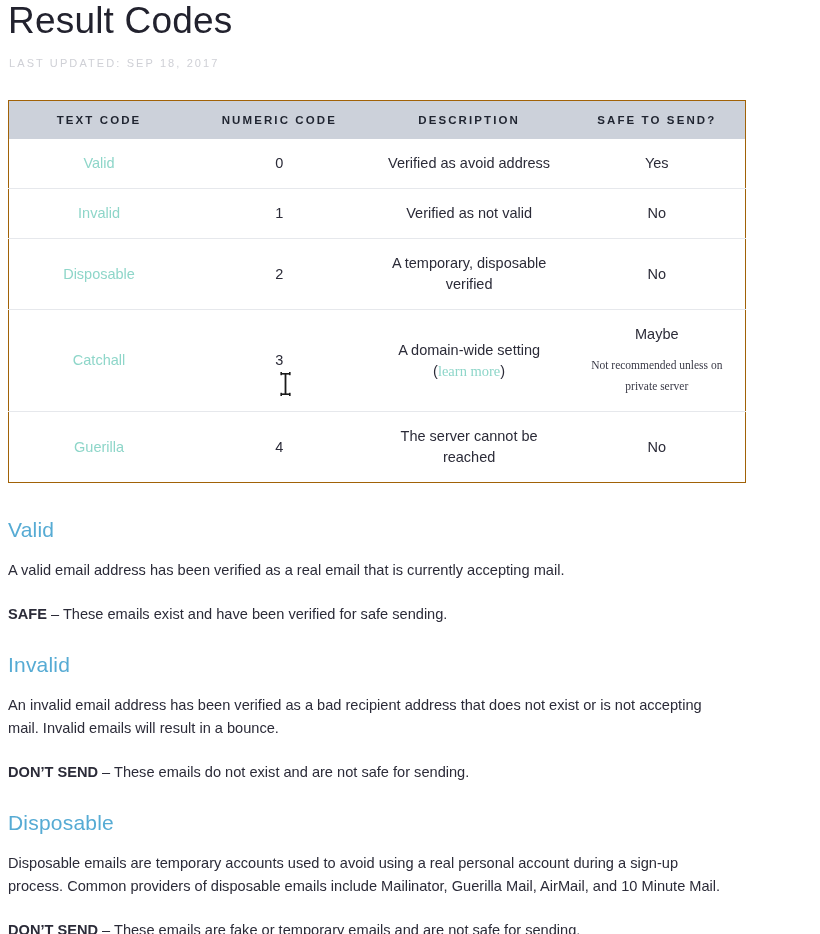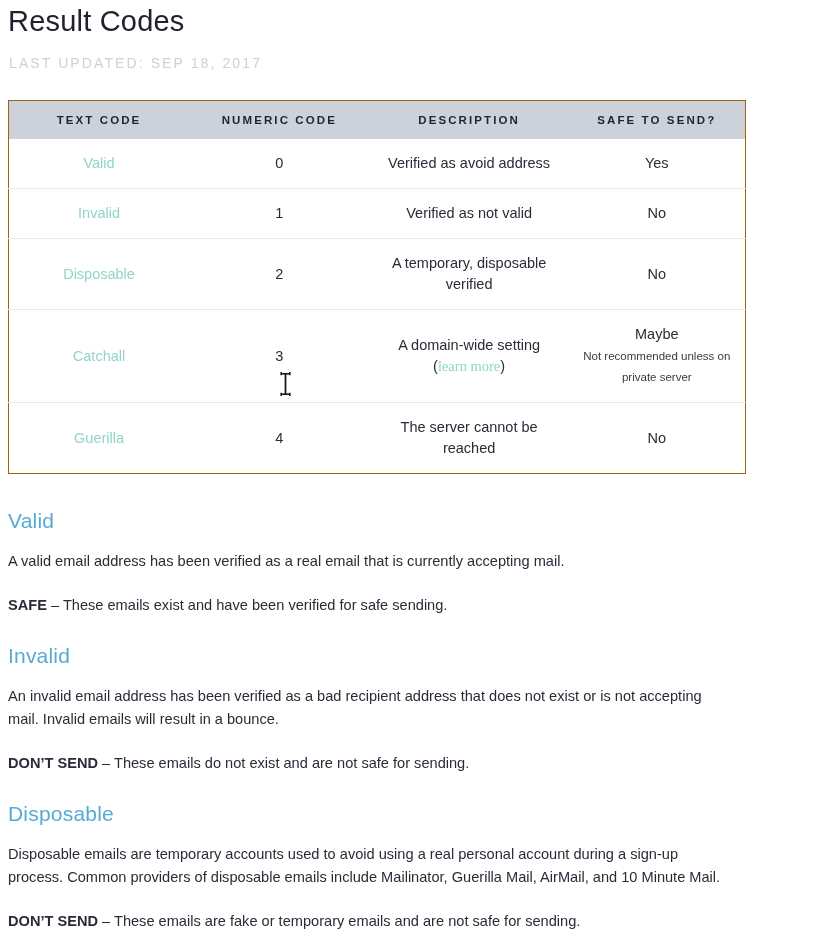--- a/index.html
+++ b/index.html
@@ -19,30 +19,30 @@
   .page {
     width: 820px;
     height: 934px;
     position: relative;
     box-sizing: border-box;
     padding: 0 8px;
   }
 
   
   .page-title {
-    font-size: 29px;
+    font-size: 37px;
     font-weight: 400;
     letter-spacing: 0.2px;
     color: #22222e;
     margin: 0;
     padding-top: 2px;
     line-height: 38px;
   }
   .last-updated {
-    font-size: 14px;
+    font-size: 11px;
     letter-spacing: 2.1px;
     color: #cfd0d6;
     text-transform: uppercase;
     margin: 16px 0 16px 1px;
     line-height: 14px;
   }
 
   
   .result-table {
     margin-top: 30px;
@@ -87,21 +87,22 @@
   .inline-link {
     color: #8ed6c9;
     text-decoration: none;
     font-family: Liberation Serif, serif;
   }
   .safe-note {
     display: block;
     font-size: 11.5px;
     line-height: 21px;
     color: #3a3a47;
-    margin-top: 1px;
+    margin-top: 10px;
+    font-family: Liberation Serif, serif;
   }
   .row-tall td { padding-top: 18px; padding-bottom: 18px; }
   .row-catchall td { padding-top: 20px; padding-bottom: 20px; }
 
   
   .text-cursor {
     position: absolute;
     left: 280px;
     top: 372px;
     width: 11px;

